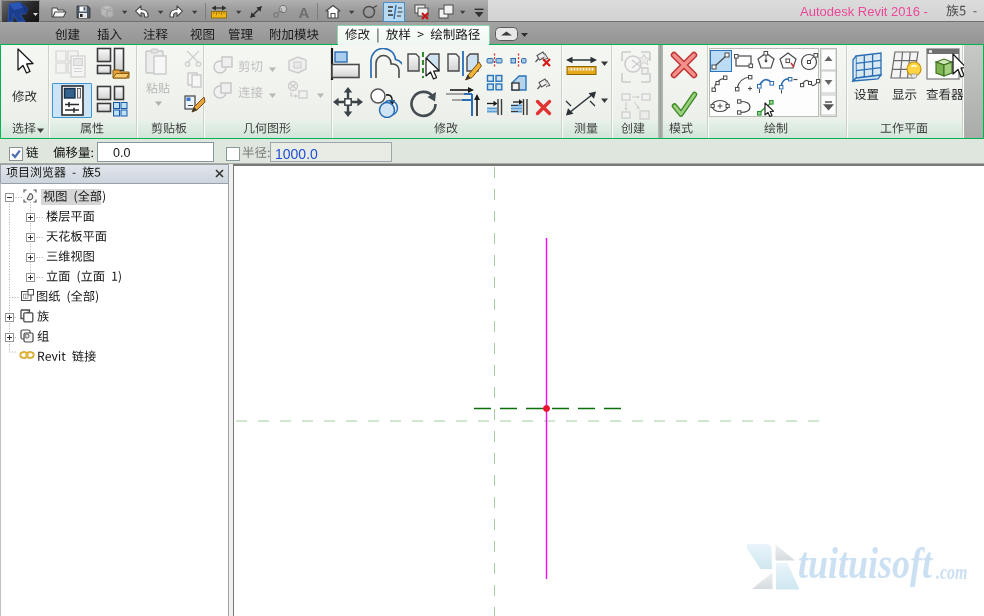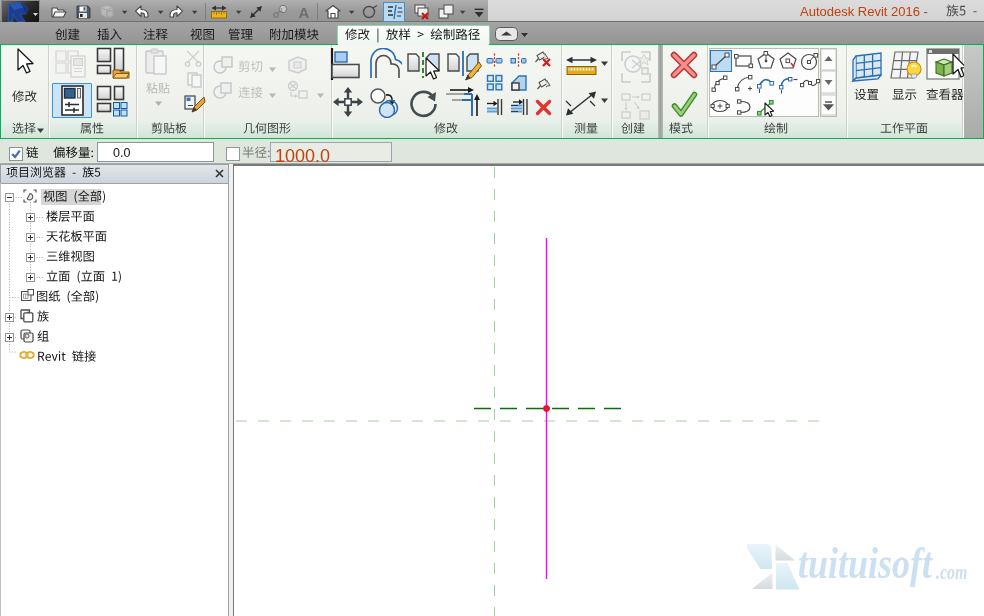--- a/index.html
+++ b/index.html
@@ -201,21 +201,21 @@
     <rect x="2" y="6" width="9" height="9" fill="#f2f2f2" stroke="#555" stroke-width="1.1"></rect>
     <rect x="7" y="2" width="9" height="9" fill="#f2f2f2" stroke="#555" stroke-width="1.1"></rect>
   </svg>
 <svg class="abs" style="left:458px;top:3px" width="12" height="18" viewBox="0 0 18 18">
     <path d="M3 7 l8 0 l-4 5 z" fill="#3c3c3c"></path>
   </svg>
 <svg class="abs" style="left:472px;top:3px" width="16" height="18" viewBox="0 0 18 18">
     <path d="M3 6 h10" stroke="#2f2f2f" stroke-width="1.6"></path>
     <path d="M3 9 l10 0 l-5 6 z" fill="#2f2f2f"></path>
   </svg>
-<div class="abs" style="left:800px;top:4px;font-size:13px;color:#c2410c;white-space:nowrap">Autodesk Revit 2016 -</div>
+<div class="abs" style="left:800px;top:4px;font-size:13px;color:#ec4899;white-space:nowrap">Autodesk Revit 2016 -</div>
 <svg class="cn " style="left:946px;top:4px" width="52" height="17">
     <g fill="#4e4e4e" transform="translate(0,11.4) scale(0.013,-0.013)">
       <use href="#u65CF" x="0"></use>
       <use href="#u35" x="1000"></use>
       <use href="#u2D" x="2055"></use>
       <use href="#u697C" x="2902"></use>
     </g>
   </svg>
 <div class="abs" style="left:0;top:22px;width:984px;height:22px;background:linear-gradient(#a4a4a4,#959595)"></div>
 <svg class="cn " style="left:54.5px;top:28px" width="26" height="16">
@@ -789,21 +789,21 @@
 <svg class="abs" style="left:226px;top:147px" width="15" height="15">
     <rect x="0.5" y="0.5" width="13" height="13" fill="#fff" stroke="#8a9a9a"></rect>
   </svg>
 <svg class="cn " style="left:242px;top:146px" width="30" height="16">
     <g fill="#7a7a7a" transform="translate(0,11.0) scale(0.0125,-0.0125)">
       <use href="#u534A" x="0"></use>
       <use href="#u5F84" x="1000"></use>
       <use href="#u3A" x="2000"></use>
     </g>
   </svg>
-<div class="abs" style="left:270px;top:142px;width:122px;height:20px;background:#e8ece5;border:1px solid #9aa5ad;box-sizing:border-box;font-size:18px;color:#c2410c;padding:3px 10px 0 4px">1000.0</div>
+<div class="abs" style="left:270px;top:142px;width:122px;height:20px;background:#e8ece5;border:1px solid #9aa5ad;box-sizing:border-box;font-size:14px;color:#1d4ed8;padding:3px 10px 0 4px">1000.0</div>
 <div class="abs" style="left:0;top:164px;width:233px;height:452px;background:#fff"></div>
 <div class="abs" style="left:0;top:164px;width:229px;height:20px;background:linear-gradient(#e0e5ea,#ccd5dd);border:1px solid #98a0a8;box-sizing:border-box"></div>
 <svg class="cn " style="left:6px;top:166px" width="96" height="15">
     <g fill="#1a1a1a" transform="translate(0,10.6) scale(0.012,-0.012)">
       <use href="#u9879" x="0"></use>
       <use href="#u76EE" x="1000"></use>
       <use href="#u6D4F" x="2000"></use>
       <use href="#u89C8" x="3000"></use>
       <use href="#u5668" x="4000"></use>
       <use href="#u2D" x="5500"></use>

